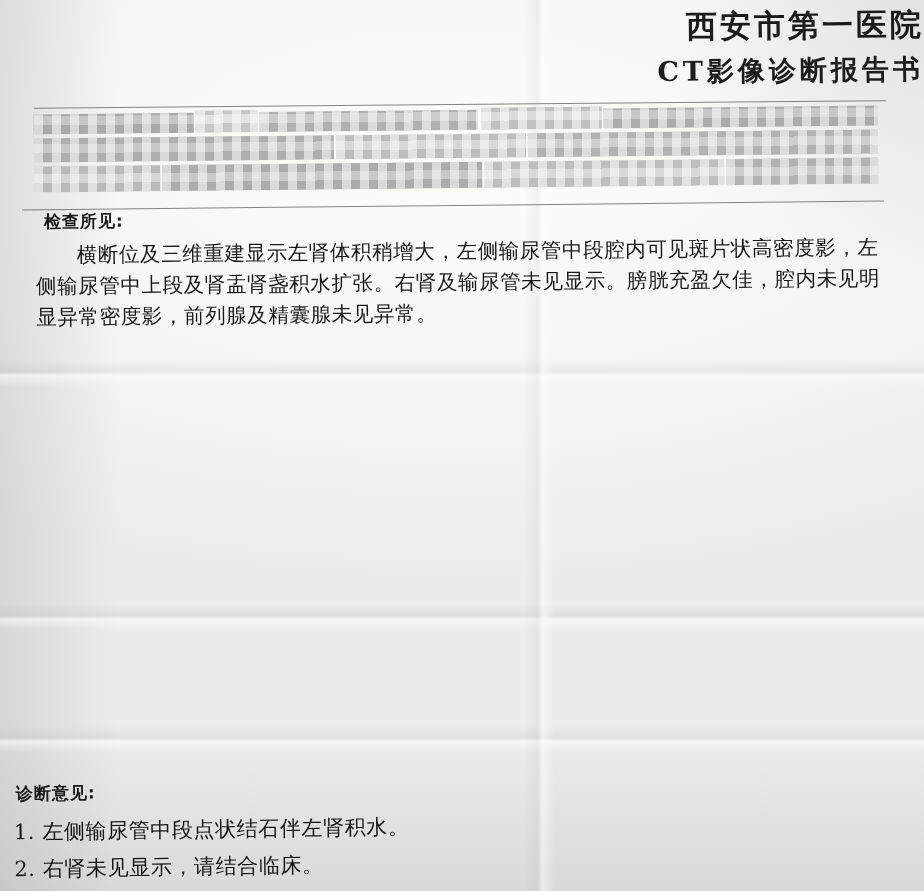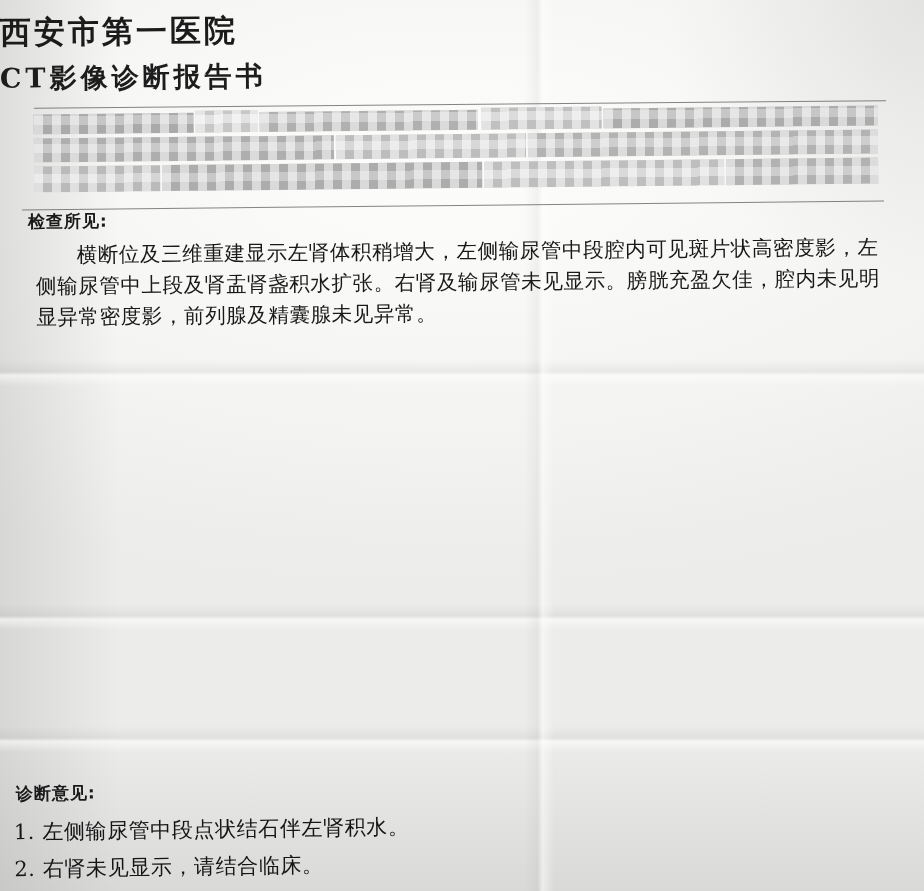--- a/index.html
+++ b/index.html
@@ -59,21 +59,21 @@
     background: radial-gradient(ellipse at 100% 0%, rgba(150,150,150,0.18) 0%, rgba(255,255,255,0.0) 70%);
     pointer-events: none;
   }
 
   
   .header {
     position: absolute;
     left: 0;
     top: 8px;
     width: 924px;
-    text-align: left;
+    text-align: right;
   }
   .hospital-name {
     font-family: "DejaVu Serif", "Liberation Serif", serif;
     font-weight: bold;
     font-size: 31px;
     letter-spacing: 3px;
     color: #1b1b1b;
     transform: rotate(-0.5deg);
   }
   .report-title {
@@ -136,21 +136,21 @@
   
   .section-label {
     position: absolute;
     font-family: "DejaVu Sans", "Liberation Sans", sans-serif;
     font-weight: bold;
     font-size: 17px;
     color: #1a1a1a;
     letter-spacing: 1px;
   }
   #findings-label {
-    left: 28px;
+    left: 44px;
     top: 210px;
     transform: rotate(-0.6deg);
   }
   #impression-label {
     left: 16px;
     top: 782px;
     transform: rotate(-0.8deg);
   }
 
   .findings-body {

